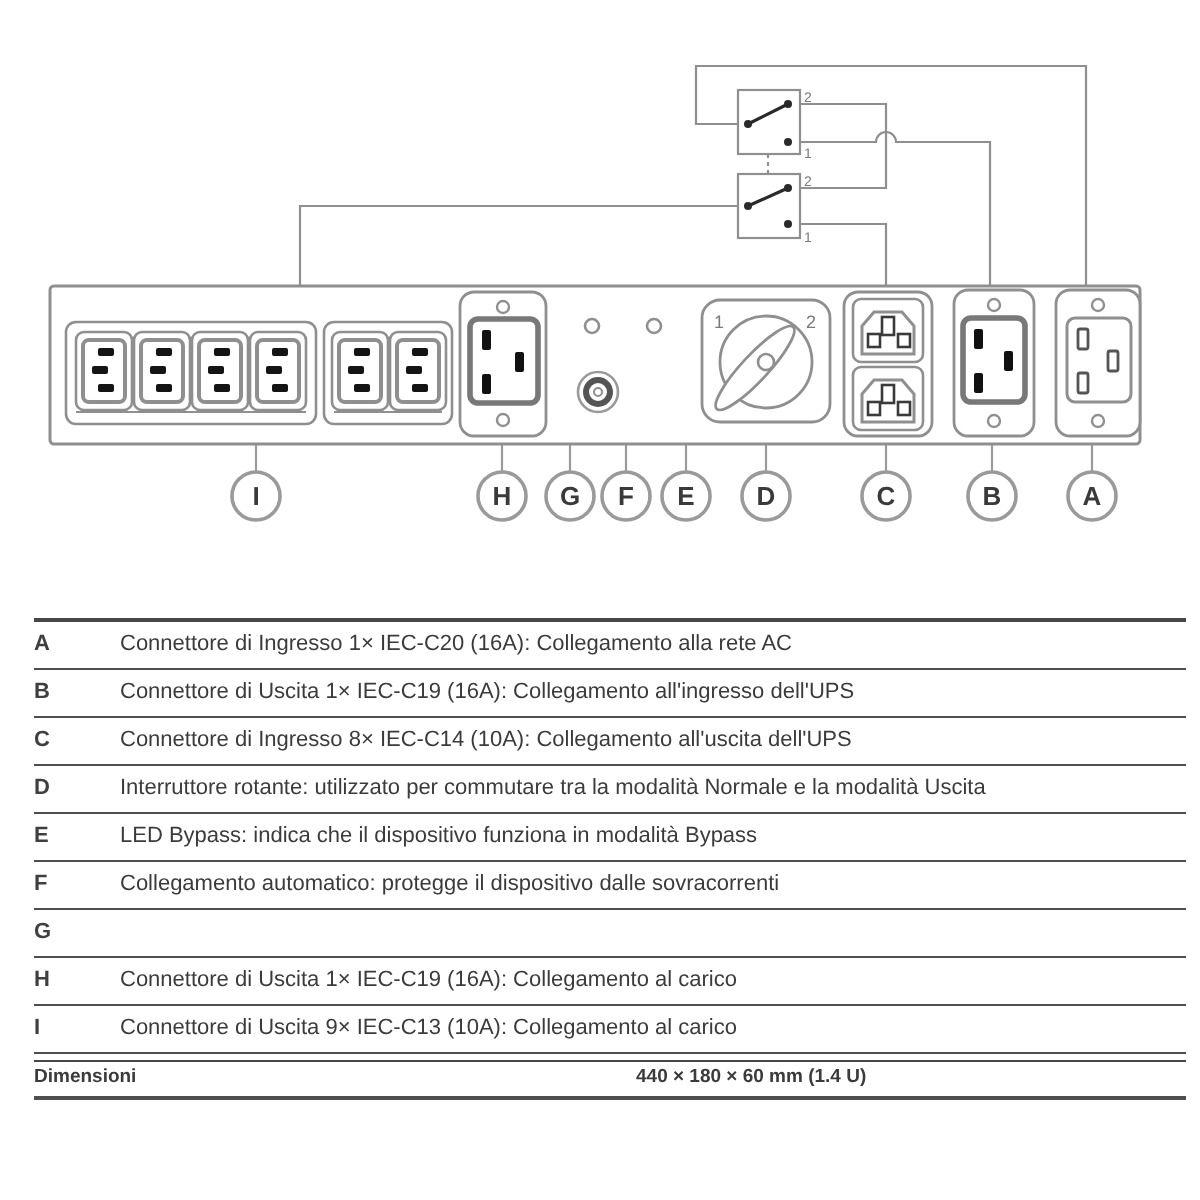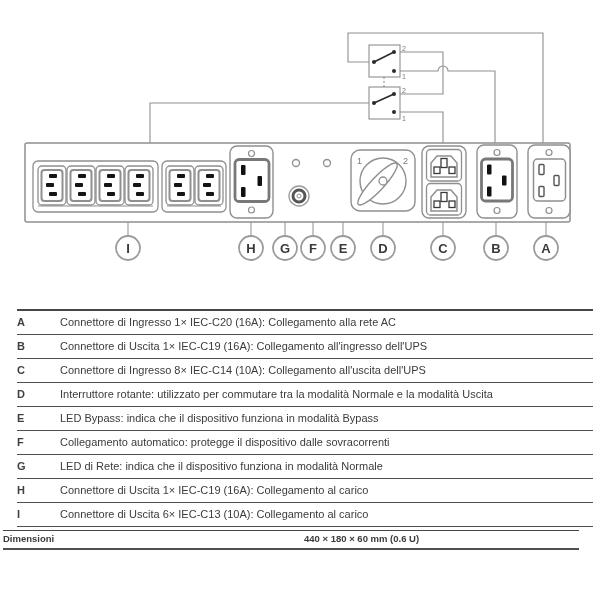--- a/index.html
+++ b/index.html
@@ -10,21 +10,21 @@
   .callout-letter{font-size:13px;font-weight:bold;fill:#3a3a3a;text-anchor:middle;}
   .sw-num{font-size:7px;fill:#7a7a7a;}
   .rot-num{font-size:9px;fill:#7a7a7a;}
 
   .legend{position:absolute;left:17px;top:309px;width:576px;border-bottom:1.4px solid #4f4f4f;}
   .lrow{display:flex;align-items:baseline;border-top:1.4px solid #4f4f4f;padding:5px 0 6px 0;}
   .lrow:first-child{border-top:2px solid #464646;}
   .lkey{width:43px;flex:0 0 43px;font-weight:700;font-size:11px;line-height:12px;color:#3f3f3f;}
   .ldesc{font-size:11px;line-height:12px;color:#3b3b3b;}
 
-  .specs{position:absolute;left:3px;top:530px;width:576px;border-top:1.8px solid #464646;border-bottom:1.5px solid #4f4f4f;}
+  .specs{position:absolute;left:17px;top:530px;width:576px;border-top:1.8px solid #464646;border-bottom:1.5px solid #4f4f4f;}
   .srow{display:flex;align-items:baseline;padding:3px 0;}
   .srow:first-child{border-bottom:1.2px solid #4f4f4f;}
   .slabel{width:301px;flex:0 0 301px;font-weight:700;font-size:9.5px;line-height:10.5px;color:#3b3b3b;}
   .svalue{font-weight:700;font-size:9.5px;line-height:10.5px;color:#3b3b3b;}
 </style>
 </head>
 <body>
 
 <div class="stage">
 
@@ -268,32 +268,31 @@
     <div class="lrow">
       <span class="lkey">E</span>
       <span class="ldesc">LED Bypass: indica che il dispositivo funziona in modalità Bypass</span>
     </div>
     <div class="lrow">
       <span class="lkey">F</span>
       <span class="ldesc">Collegamento automatico: protegge il dispositivo dalle sovracorrenti</span>
     </div>
     <div class="lrow">
       <span class="lkey">G</span>
-      <span class="ldesc">LED di Rete: indica che il dispositivo funziona in modalità Normale</span>
     </div>
     <div class="lrow">
       <span class="lkey">H</span>
       <span class="ldesc">Connettore di Uscita 1× IEC-C19 (16A): Collegamento al carico</span>
     </div>
     <div class="lrow">
       <span class="lkey">I</span>
-      <span class="ldesc">Connettore di Uscita 6× IEC-C13 (10A): Collegamento al carico</span>
+      <span class="ldesc">Connettore di Uscita 9× IEC-C13 (10A): Collegamento al carico</span>
     </div>
   </div>
 
   <div class="specs">
     <div class="srow">
       <span class="slabel">Dimensioni</span>
-      <span class="svalue">440 × 180 × 60 mm (0.6 U)</span>
+      <span class="svalue">440 × 180 × 60 mm (1.4 U)</span>
     </div>
   </div>
 
 </div>
 
 </body></html>

